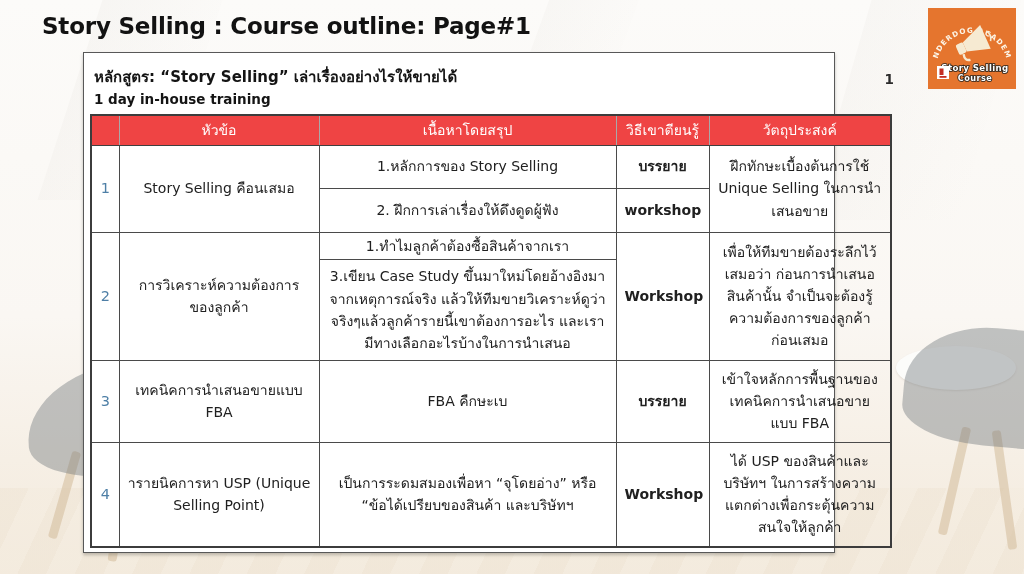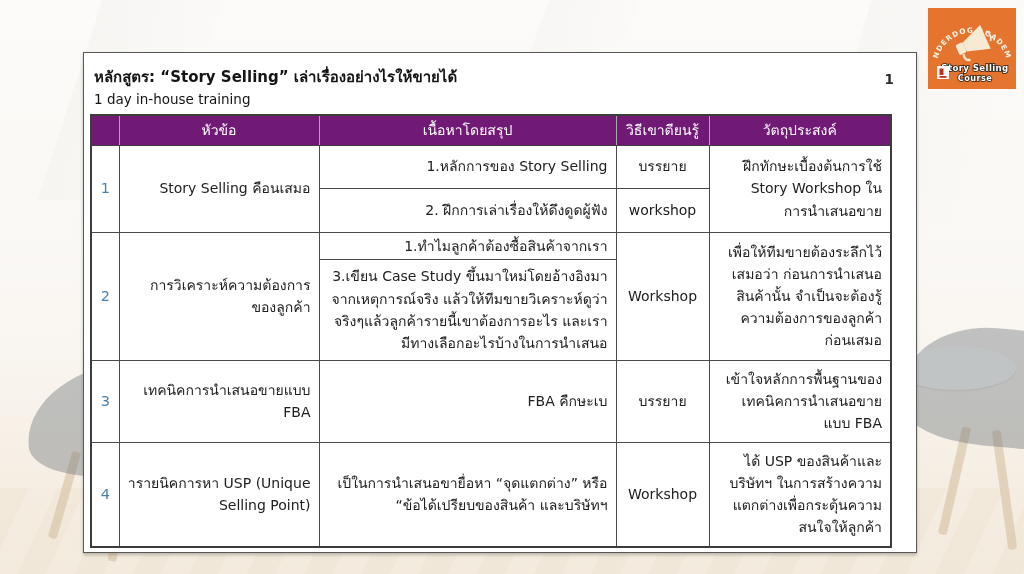--- a/index.html
+++ b/index.html
@@ -33,37 +33,37 @@
   .leg.r2{left:950px;top:426px;height:110px;transform:rotate(13deg);}
 
   
   .page-title{position:absolute;left:42px;top:13px;font-size:23px;font-weight:bold;color:#121212;
               letter-spacing:-.2px;}
 
   
   .logo{position:absolute;left:928px;top:8px;width:88px;height:81px;}
 
   
-  .panel{position:absolute;left:83px;top:52px;width:834px;height:501px;background:#ffffff;
+  .panel{position:absolute;left:83px;top:52px;width:752px;height:501px;background:#ffffff;
          border:1.5px solid #585858;box-shadow:0 2px 3px rgba(90,85,78,.35);}
   .course-heading{position:absolute;left:10px;top:12px;font-size:15px;font-weight:bold;color:#141414;}
-  .course-sub{position:absolute;left:10px;top:38px;font-size:13.5px;font-weight:normal;color:#141414;}
+  .course-sub{position:absolute;left:10px;top:38px;font-size:13.5px;font-weight:bold;color:#141414;}
   .page-num{position:absolute;left:796px;top:18px;width:14px;font-size:13.5px;font-weight:bold;color:#2b2b2b;text-align:right;}
 
   
   table.course{position:absolute;left:6px;top:61px;width:800px;border-collapse:collapse;table-layout:fixed;
                font-size:14px;color:#202020;}
   table.course td,table.course th{border:1px solid #4a4a4a;padding:2px 8px;line-height:1.58;
                overflow:hidden;}
   table.course{border:2px solid #3c3c3c;}
-  table.course th{background:#701a75;color:#ffffff;font-weight:normal;font-size:14px;
+  table.course th{background:#ef4444;color:#ffffff;font-weight:normal;font-size:14px;
                border:1px solid #a9a9a9;border-bottom:1px solid #3f3f3f;border-top:1px solid #3c3c3c;padding:3px 4px;}
   td.no{color:#4e7fa6;text-align:center;padding:2px 2px;font-size:14.5px;}
-  td.method{text-align:center;}
-  td.content,td.topic,td.objective{text-align:right;}
+  td.method{text-align:center;font-weight:bold;}
+  td.content,td.topic,td.objective{text-align:center;}
 </style>
 </head>
 <body>
 
 <div class="stage">
 
   <div class="bg">
     <div class="streak s1"></div>
     <div class="streak s2"></div>
     <div class="streak s3"></div>
@@ -72,20 +72,21 @@
     <div class="tabletop tr"></div>
     <div class="leg l3"></div>
     <div class="leg l1"></div>
     <div class="leg l2"></div>
     <div class="leg r1"></div>
     <div class="leg r2"></div>
     <div class="chairshell cl"></div>
     <div class="chairshell cr"></div>
   </div>
 
+  <div class="page-title">Story Selling : Course outline: Page#1</div>
 
   <div class="logo">
     <svg width="88" height="81" viewBox="0 0 88 81">
       <rect x="0" y="0" width="88" height="81" fill="#E5752E"></rect>
       <defs>
         <path id="arcPath" d="M 10,50 A 35,33 0 0 1 78,50" fill="none"></path>
       </defs>
       <text font-size="7.2" font-weight="bold" fill="#fdf6e8" letter-spacing="1.1" font-family="DejaVu Sans, sans-serif">
         <textPath href="#arcPath" startOffset="50%" text-anchor="middle">UNDERDOG ACADEMY</textPath>
       </text>
@@ -127,21 +128,21 @@
           <th>วัตถุประสงค์</th>
         </tr>
       </thead>
       <tbody>
 
         <tr style="height:43px">
           <td class="no" rowspan="2">1</td>
           <td class="topic" rowspan="2">Story Selling คือนเสมอ</td>
           <td class="content">1.หลักการของ Story Selling</td>
           <td class="method">บรรยาย</td>
-          <td class="objective" rowspan="2">ฝึกทักษะเบื้องต้นการใช้ Story Workshop ในการนำเสนอขาย</td>
+          <td class="objective" rowspan="2">ฝึกทักษะเบื้องต้นการใช้ Unique Selling ในการนำเสนอขาย</td>
         </tr>
         <tr style="height:44px">
           <td class="content">2. ฝึกการเล่าเรื่องให้ดึงดูดผู้ฟัง</td>
           <td class="method">workshop</td>
         </tr>
 
         <tr style="height:25px">
           <td class="no" rowspan="2">2</td>
           <td class="topic" rowspan="2">การวิเคราะห์ความต้องการของลูกค้า</td>
           <td class="content">1.ทำไมลูกค้าต้องซื้อสินค้าจากเรา</td>
@@ -156,21 +157,21 @@
           <td class="no">3</td>
           <td class="topic">เทคนิคการนำเสนอขายแบบ FBA</td>
           <td class="content">FBA คืกษะเบ</td>
           <td class="method">บรรยาย</td>
           <td class="objective">เข้าใจหลักการพื้นฐานของเทคนิคการนำเสนอขายแบบ FBA</td>
         </tr>
 
         <tr style="height:105px">
           <td class="no">4</td>
           <td class="topic">ารายนิคการหา USP (Unique Selling Point)</td>
-          <td class="content">เป็ในการนำเสนอขายื่อหา “จุดแตกต่าง” หรือ “ข้อได้เปรียบของสินค้า และบริษัทฯ</td>
+          <td class="content">เป็นการระดมสมองเพื่อหา “จุโดยอ่าง” หรือ “ข้อได้เปรียบของสินค้า และบริษัทฯ</td>
           <td class="method">Workshop</td>
           <td class="objective">ได้ USP ของสินค้าและบริษัทฯ ในการสร้างความแตกต่างเพื่อกระตุ้นความสนใจให้ลูกค้า</td>
         </tr>
       </tbody>
     </table>
   </div>
 
 </div>
 
 </body></html>

